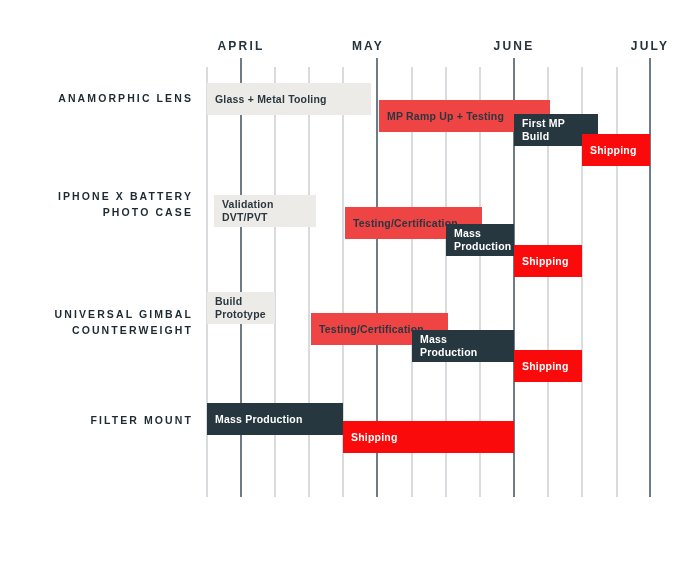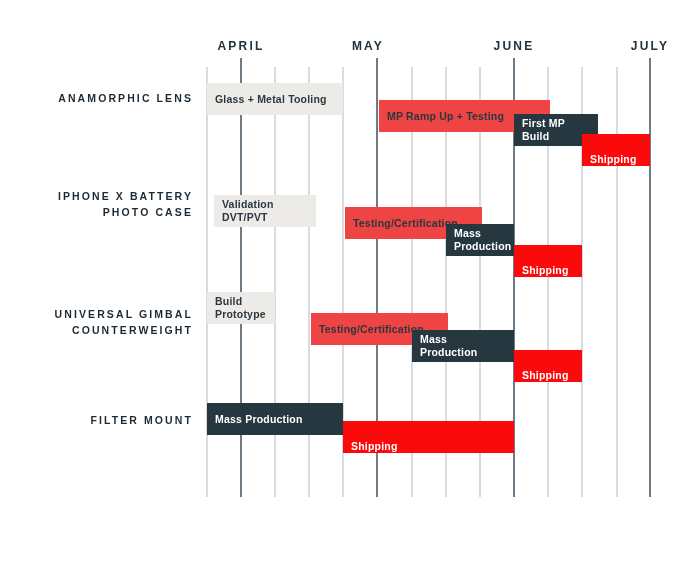--- a/index.html
+++ b/index.html
@@ -75,21 +75,21 @@
     padding-right: 5px;
     white-space: pre-line;
     letter-spacing: 0.2px;
   }
   .bar.tone-light { background: #ecebe7; }
   .bar.tone-light .bar-text { color: #2b3740; }
   .bar.tone-gray { background: #ef4444; margin-left: 36px; }
   .bar.tone-gray .bar-text { color: #2b3740; }
   .bar.tone-dark { background: #27373f; }
   .bar.tone-dark .bar-text { color: #ffffff; }
-  .bar.tone-red { background: #fa0a0a; align-items: flex-end; }
+  .bar.tone-red { background: #fa0a0a; }
   .bar.tone-red .bar-text { color: #ffffff; }
 </style>
 </head>
 <body>
 
 <div id="chart-root">
   <div id="month-labels">
       <div class="month-label" style="left: 241px;">APRIL</div>
       <div class="month-label" style="left: 368px;">MAY</div>
       <div class="month-label" style="left: 514px;">JUNE</div>
@@ -113,21 +113,21 @@
     </div>
   <div id="row-labels">
       <div class="row-label" style="top: 90px;">ANAMORPHIC LENS</div>
       <div class="row-label" style="top: 188px;">IPHONE X BATTERY
 PHOTO CASE</div>
       <div class="row-label" style="top: 306px;">UNIVERSAL GIMBAL
 COUNTERWEIGHT</div>
       <div class="row-label" style="top: 412px;">FILTER MOUNT</div>
     </div>
   <div id="bars">
-      <div class="bar tone-light" style="left: 207px; width: 136px; top: 83px;">
+      <div class="bar tone-light" style="left: 207px; width: 164px; top: 83px;">
         <span class="bar-text">Glass + Metal Tooling</span>
       </div>
       <div class="bar tone-gray" style="left: 343px; width: 171px; top: 100px;">
         <span class="bar-text">MP Ramp Up + Testing</span>
       </div>
       <div class="bar tone-dark" style="left: 514px; width: 84px; top: 114px;">
         <span class="bar-text">First MP
 Build</span>
       </div>
       <div class="bar tone-red" style="left: 582px; width: 68px; top: 134px;">

